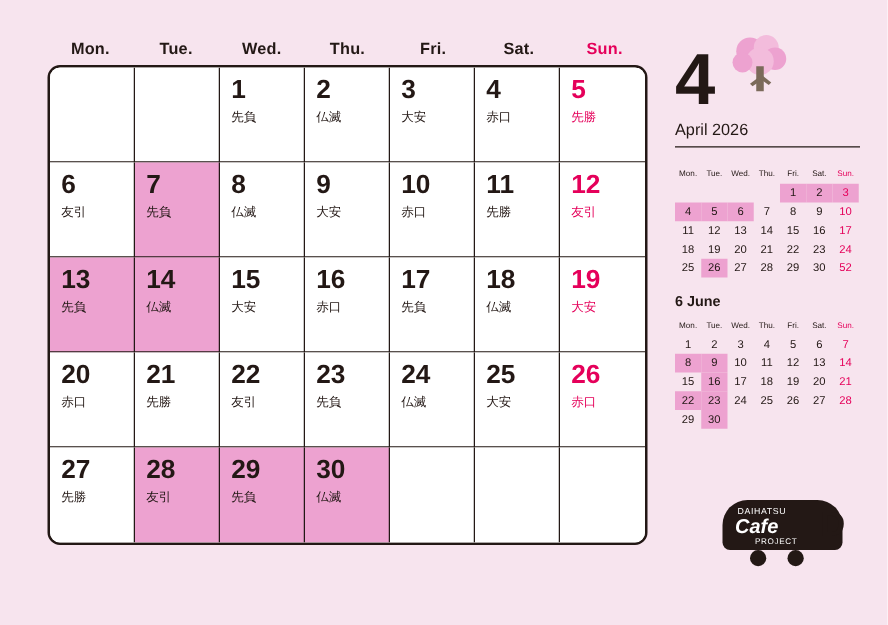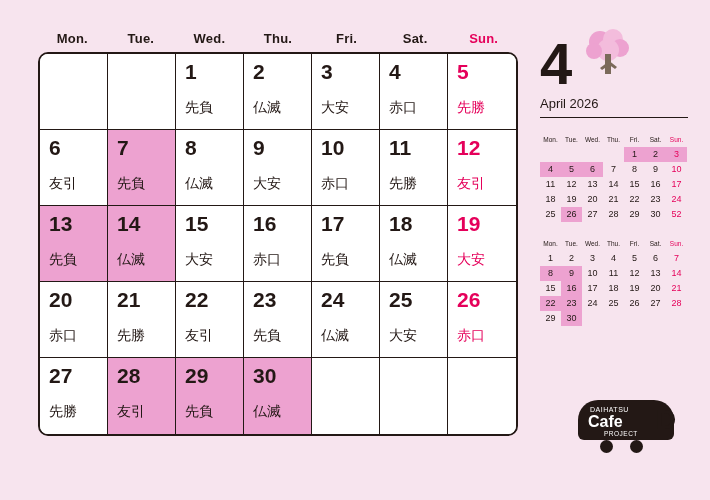--- a/index.html
+++ b/index.html
@@ -61,23 +61,23 @@
   .cell.pink { background: #eda2d0; }
   .cell.empty { background: #ffffff; }
   .daynum {
     font-size: 21px;
     font-weight: bold;
     color: #231815;
     line-height: 1;
   }
   .cell.sun .daynum { color: #e5005a; }
   .rokuyo {
-    font-size: 14px;
-    color: #231815;
-    margin-top: 18px;
+    font-size: 10px;
+    color: #231815;
+    margin-top: 8px;
     line-height: 1;
   }
   .cell.sun .rokuyo { color: #e5005a; }
 
   
   #right-panel {
     position: absolute;
     left: 540px;
     top: 18px;
     width: 150px;
@@ -162,20 +162,21 @@
     color: #ffffff;
     letter-spacing: 0.5px;
   }
   .logo-cafe {
     position: absolute;
     left: 10px;
     top: 13px;
     font-size: 16px;
     font-weight: bold;
     color: #ffffff;
+    font-style: italic;
   }
   .logo-project {
     position: absolute;
     left: 26px;
     top: 30px;
     font-size: 6.5px;
     color: #ffffff;
     letter-spacing: 0.5px;
   }
   .logo-d {
@@ -401,20 +402,21 @@
         <div class="mini-cell pink">26</div>
         <div class="mini-cell">27</div>
         <div class="mini-cell">28</div>
         <div class="mini-cell">29</div>
         <div class="mini-cell">30</div>
         <div class="mini-cell sun">52</div>
       </div>
   </div>
 
   <div class="mini-block">
+    <div class="mini-title">6 June</div>
     <div class="mini-grid">
         <div class="mini-head">Mon.</div>
         <div class="mini-head">Tue.</div>
         <div class="mini-head">Wed.</div>
         <div class="mini-head">Thu.</div>
         <div class="mini-head">Fri.</div>
         <div class="mini-head">Sat.</div>
         <div class="mini-head sun">Sun.</div>
         <div class="mini-cell">1</div>
         <div class="mini-cell">2</div>

